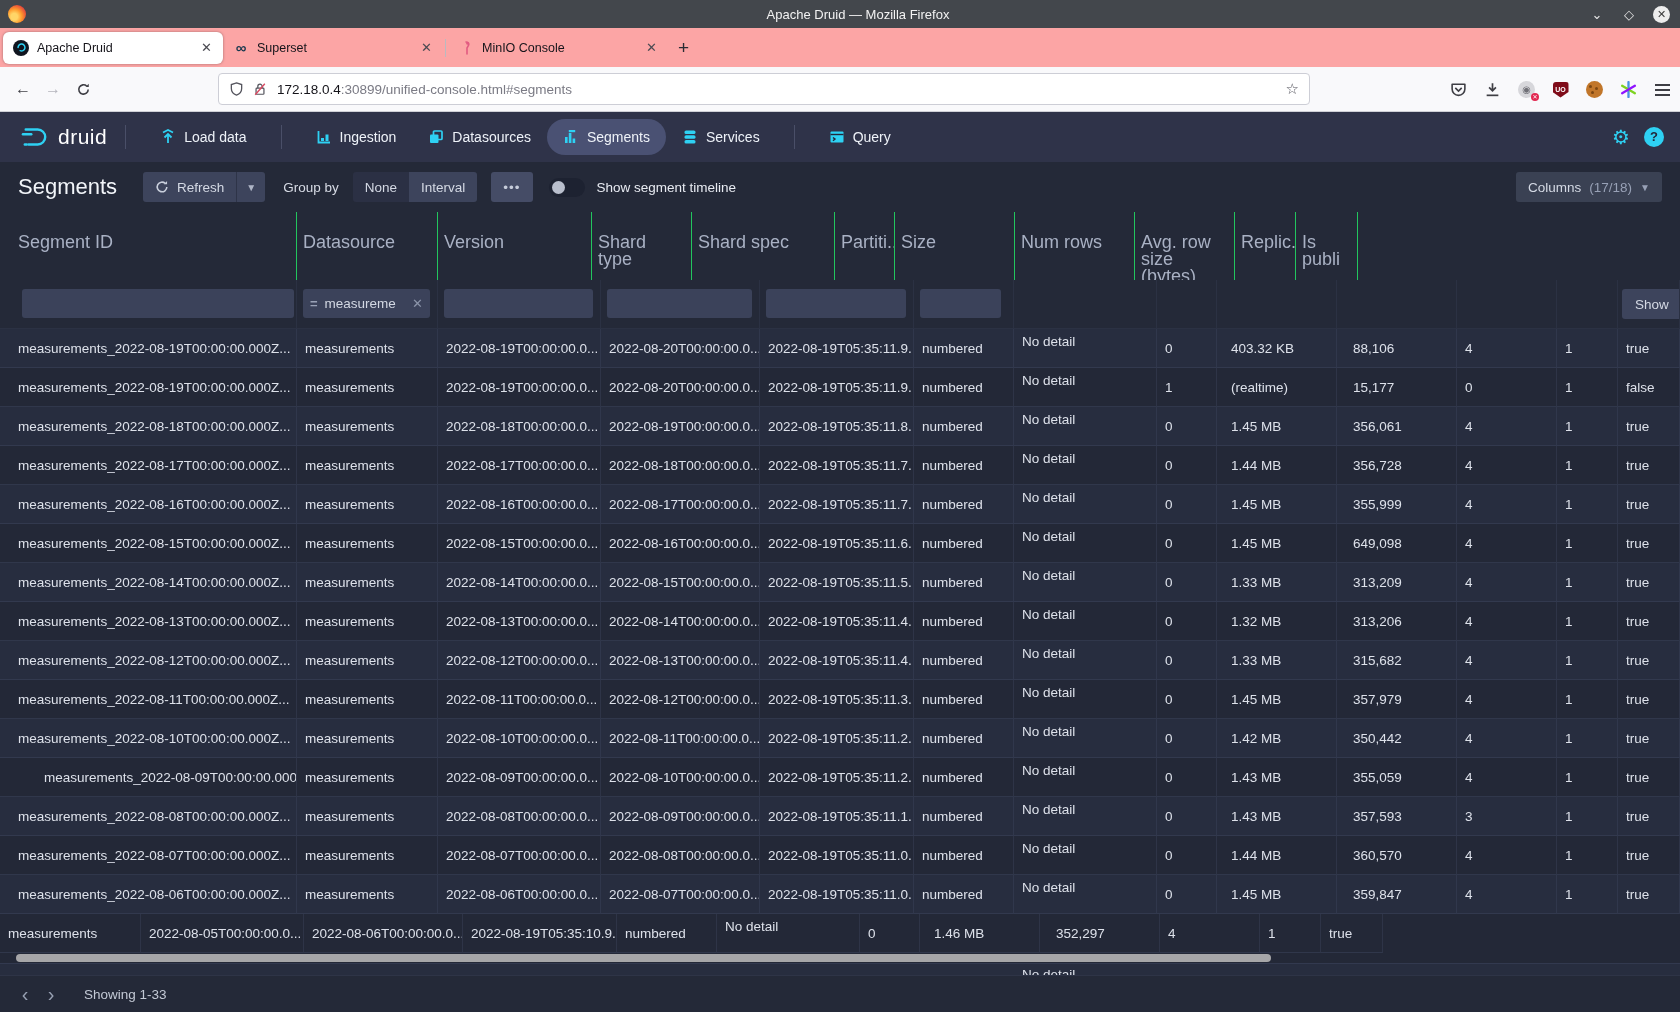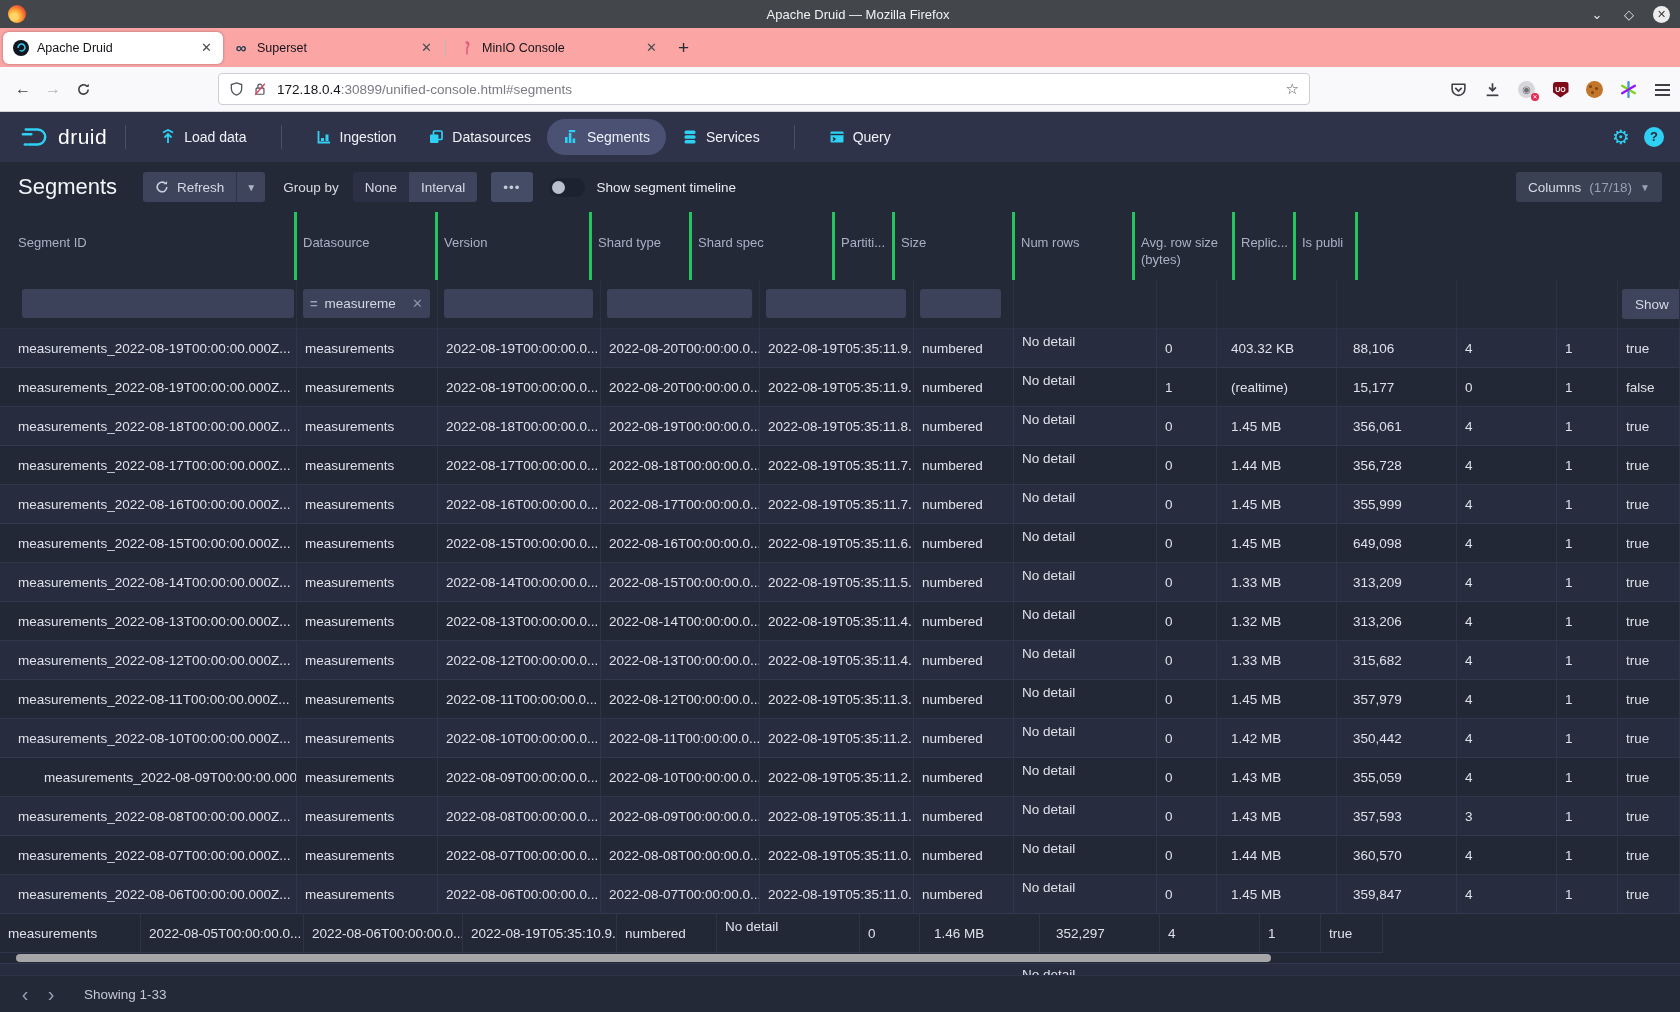--- a/index.html
+++ b/index.html
@@ -71,21 +71,21 @@
   .btn-more { margin-left:14px; letter-spacing:1px; color:#c6ccda; background:#454c66; }
   .switch { width:36px; height:19px; border-radius:10px; background:#1d2231; margin-left:16px; position:relative; }
   .switch .knob { position:absolute; left:3px; top:3px; width:13px; height:13px; border-radius:50%; background:#b9bfcd; }
   .switch-label { color:#e8ebf2; font-size:13.5px; margin-left:12px; }
   .btn-columns { position:absolute; right:18px; gap:8px; background:#3a4153; }
   .btn-columns .count { color:#98a1b6; }
   .btn-columns .caret { font-size:10px; color:#98a1b6; }
   
   .tablewrap { position:relative; background:#232837; }
   .thead { display:flex; height:68px; background:#242938; }
-  .th { position:relative; border-right:3px solid #22c55e; padding:22px 6px 0 6px; color:#a9b1c4; font-size:13px; line-height:17px; overflow:hidden; white-space:normal; }
+  .th { position:relative; border-right:1px solid #22c55e; padding:22px 6px 0 6px; color:#a9b1c4; font-size:18px; line-height:17px; overflow:hidden; white-space:normal; }
   .th.first { padding-left:18px; }
   .sortbar { position:absolute; left:0; right:0; bottom:0; height:3px; background:#9aa1b5; }
   .filterrow { display:flex; height:49px; background:#242938; border-bottom:1px solid #2b3143; }
   .fc { border-right:1px solid #2b3143; position:relative; overflow:hidden; }
   .filter-box { position:absolute; top:9px; bottom:10px; left:6px; right:7px; background:#3b425a; border-radius:3px;
      display:flex; align-items:center; padding:0 7px; overflow:hidden; }
   .fc.first .filter-box { left:22px; right:2px; }
   .chip-eq { color:#9aa2b6; font-size:13px; font-weight:bold; margin-right:7px; }
   .chip-text { color:#d3d8e3; font-size:13.5px; white-space:nowrap; overflow:hidden; flex:1; }
   .chip-x { color:#8b94a9; font-size:13px; margin-left:4px; }

